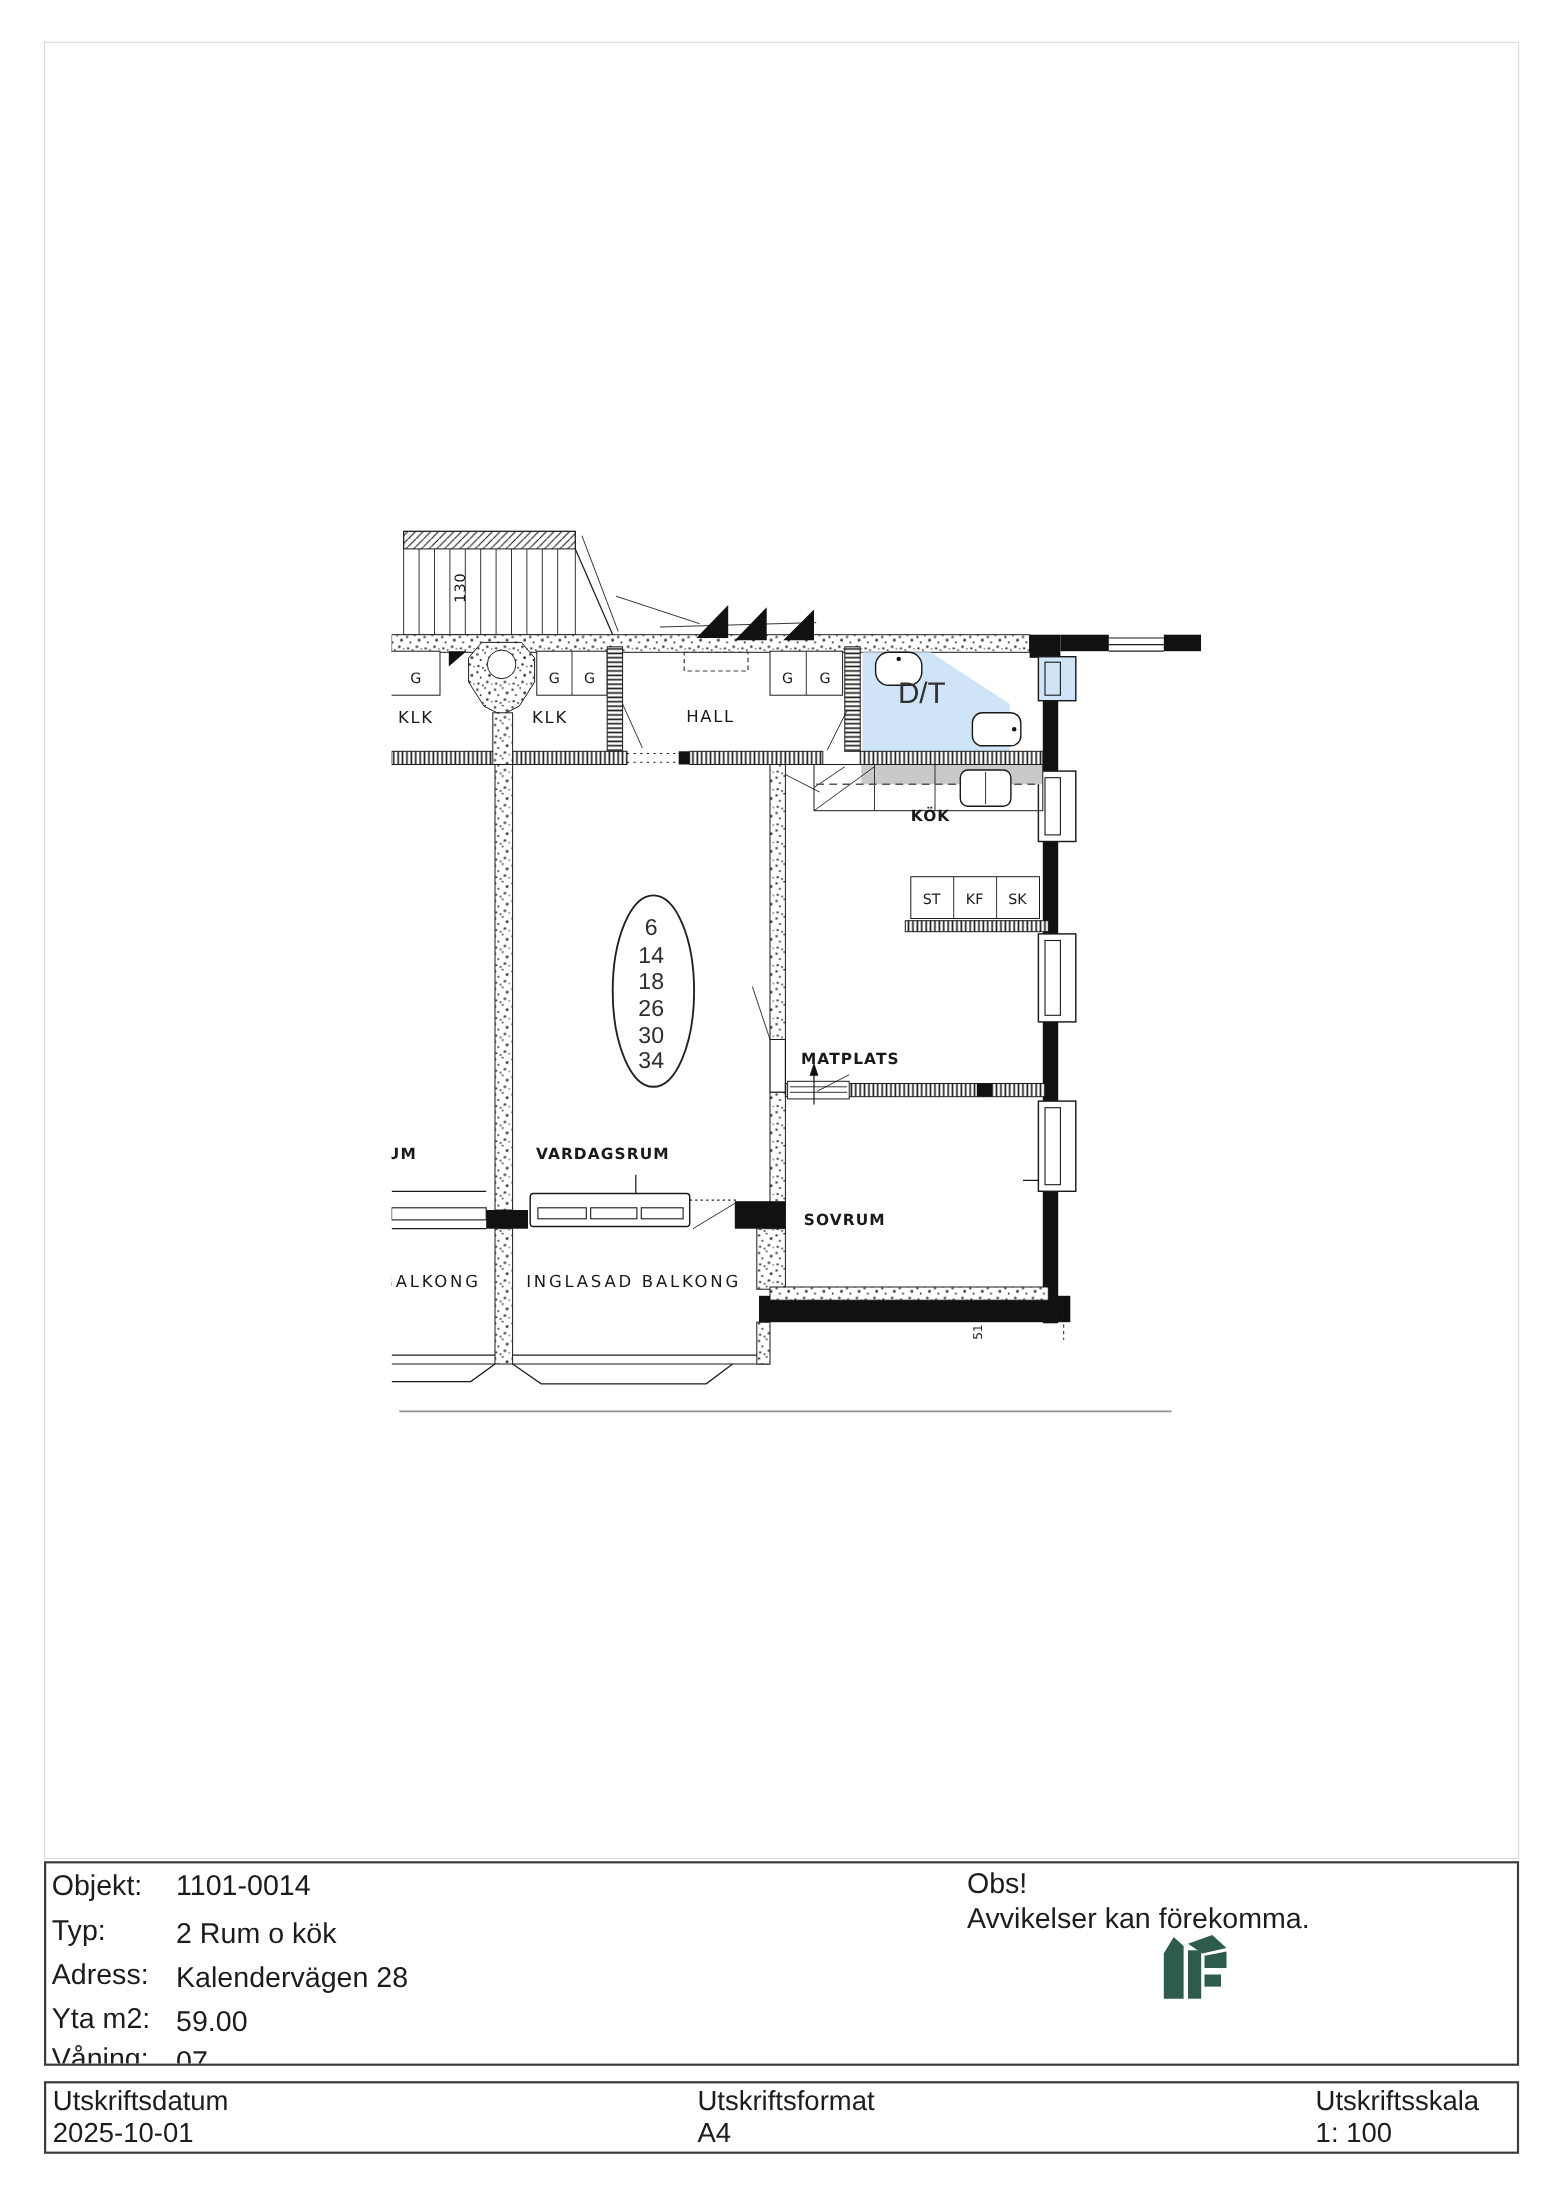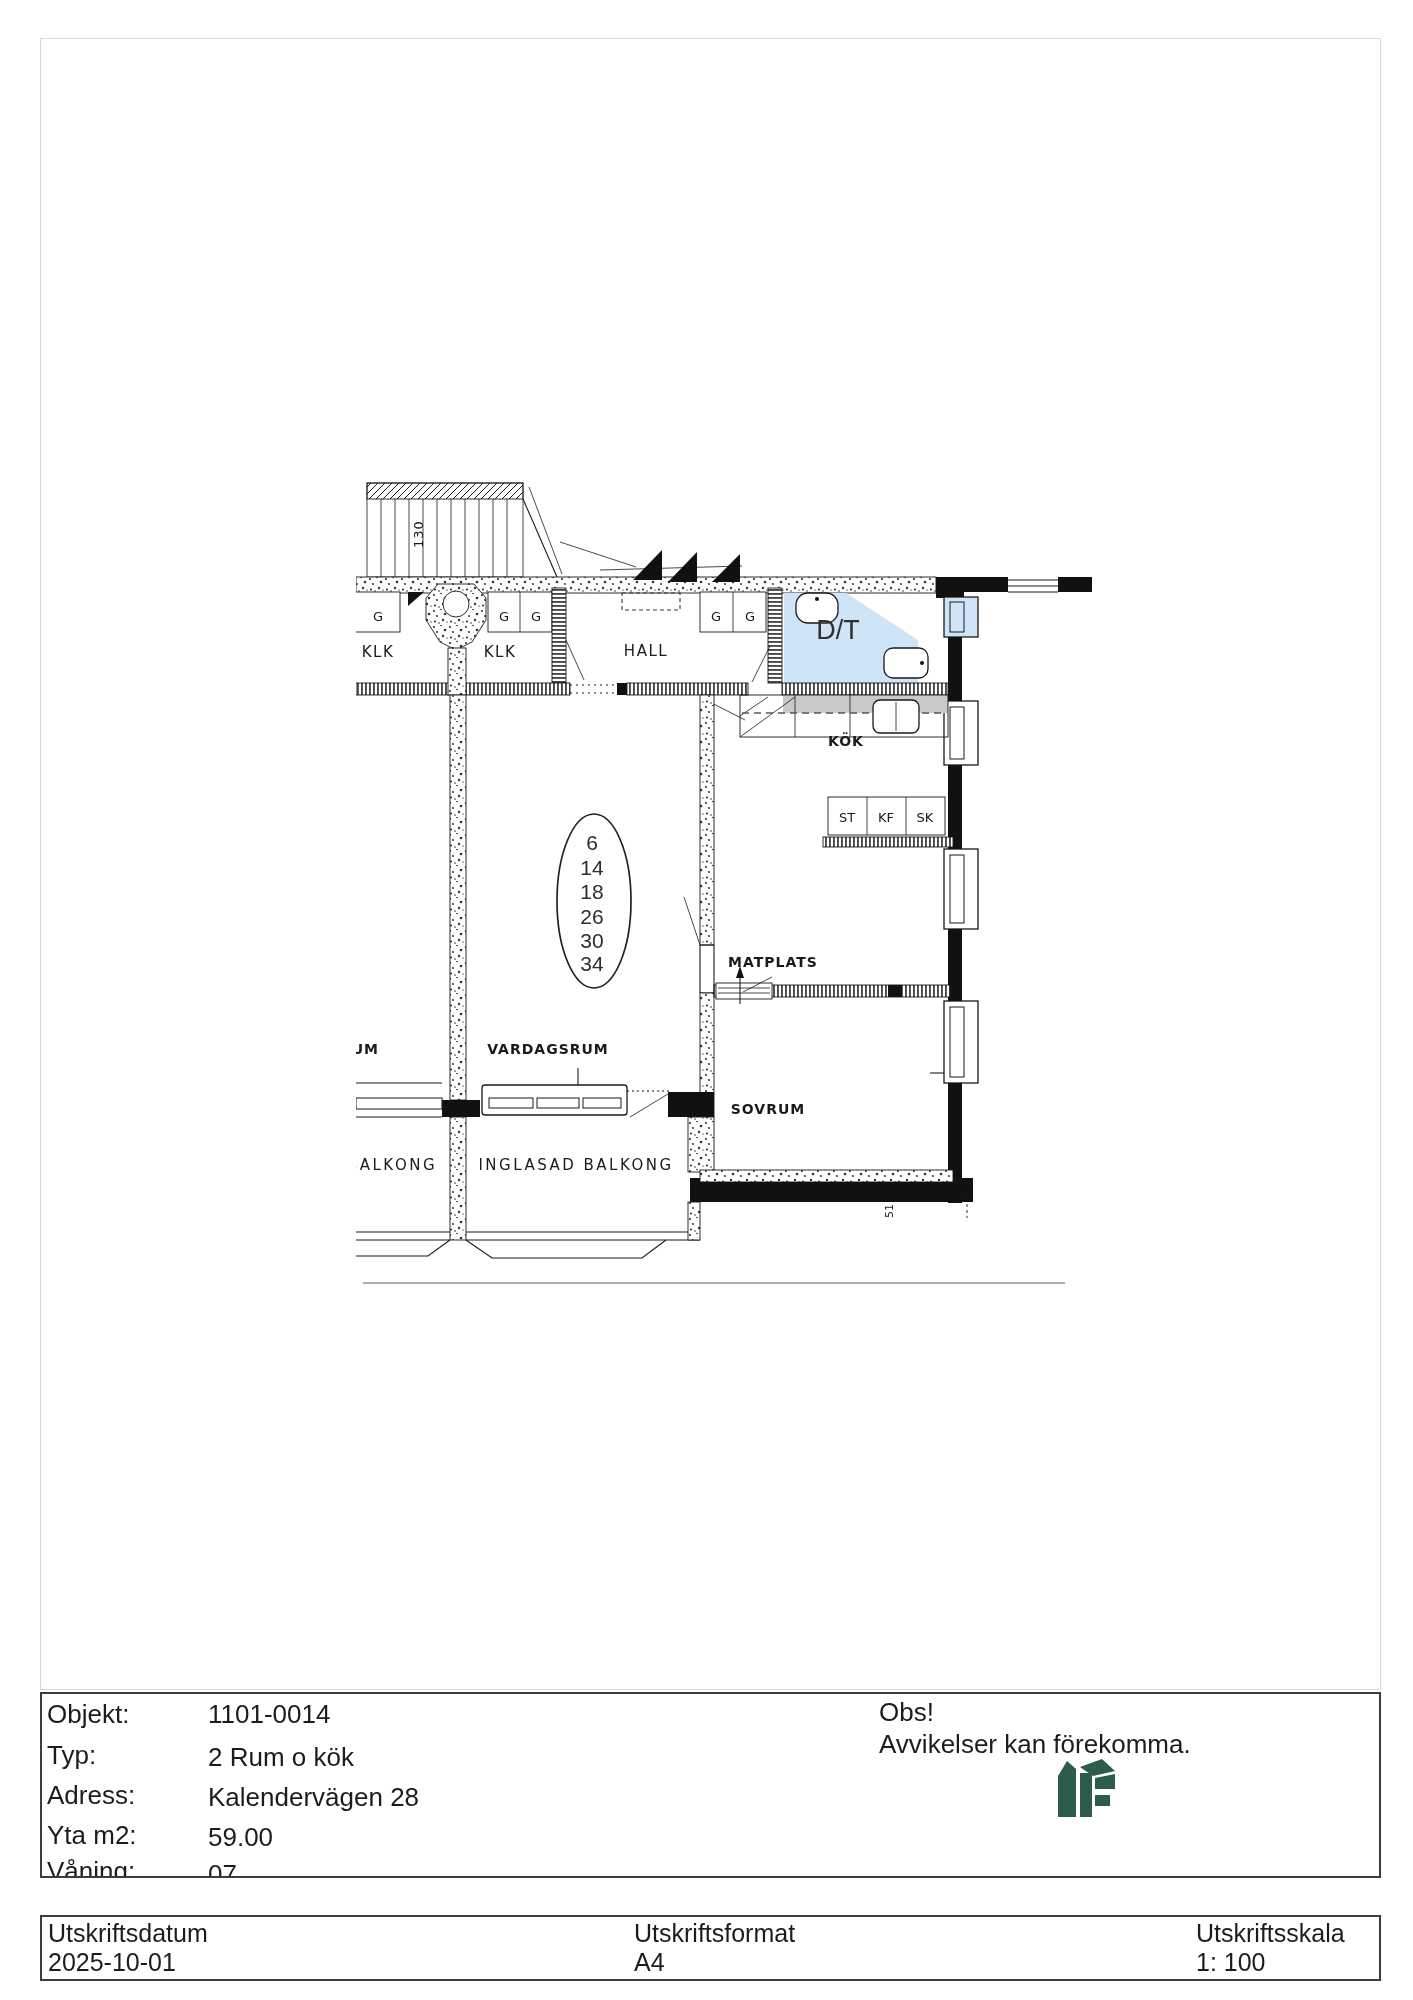--- a/index.html
+++ b/index.html
@@ -25,27 +25,27 @@
   .wl{stroke:#1a1a1a;stroke-width:0.9;}
   .blk{fill:#111111;stroke:none;}
   .wfr{fill:#ffffff;stroke:#1a1a1a;stroke-width:1.3;}
   .win{fill:none;stroke:#1a1a1a;stroke-width:1;}
 
   
   .info-box{position:absolute;left:40px;top:1692px;width:1341px;height:186px;
         border:2px solid #3c3c3c;box-sizing:border-box;overflow:hidden;background:#fff;}
   .irow{position:absolute;font-size:26px;color:#1c1c1c;white-space:nowrap;}
   .ilab{left:5px;text-align:center;}
-  .ival{left:118px;margin-left:48px;}
+  .ival{left:118px;}
   .obs{position:absolute;left:837px;top:2px;font-size:26px;color:#1c1c1c;line-height:32px;}
   .logo-wrap{position:absolute;left:892px;top:60px;width:300px;text-align:center;}
   .logo-icon{display:block;margin:0 auto;}
   .brand-text{margin-top:8px;font-size:42px;font-weight:bold;color:#2e6150;letter-spacing:-0.5px;}
   .footer-box{position:absolute;left:40px;top:1892px;width:1341px;height:66px;
-        border:2px solid #3c3c3c;box-sizing:border-box;overflow:hidden;background:#fff;margin-top:23px;}
+        border:2px solid #3c3c3c;box-sizing:border-box;overflow:hidden;background:#fff;}
   .fcol{position:absolute;top:2px;font-size:25px;color:#1c1c1c;line-height:29px;white-space:nowrap;}
 </style>
 </head>
 <body>
 
 <div class="page">
 
   <div class="plan-frame"></div>
 
   <svg class="plan-svg" viewBox="0 0 1413 2000" xmlns="http://www.w3.org/2000/svg">

